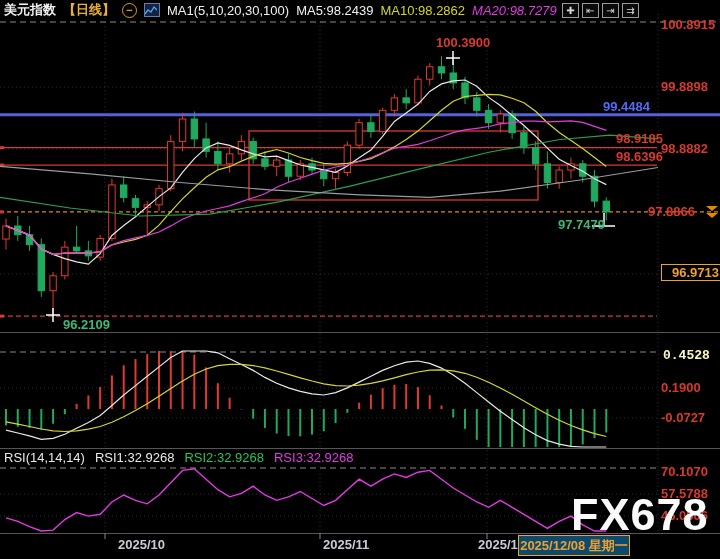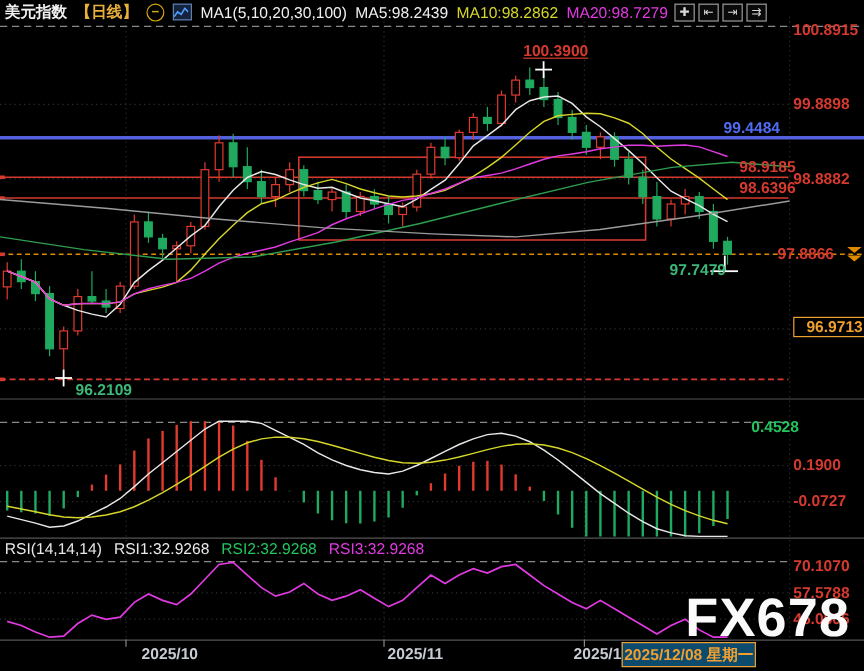--- a/index.html
+++ b/index.html
@@ -232,51 +232,51 @@
       <polyline points="6.0,517.8 17.8,521.3 29.5,526.6 41.3,531.0 53.1,530.1 64.8,519.6 76.6,512.6 88.4,516.1 100.2,514.3 111.9,502.0 123.7,495.0 135.5,500.3 147.2,503.8 159.0,495.0 170.8,482.7 182.5,470.4 194.3,468.7 206.1,479.2 217.9,489.7 229.6,496.8 241.4,493.3 253.2,486.2 264.9,495.0 276.7,500.3 288.5,496.8 300.3,491.5 312.0,498.5 323.8,505.5 335.6,500.3 347.3,489.7 359.1,479.2 370.9,486.2 382.6,479.2 394.4,473.9 406.2,477.5 417.9,472.2 429.7,470.4 441.5,479.2 453.3,488.0 465.0,495.0 476.8,502.0 488.6,507.3 500.3,500.3 512.1,507.3 523.9,514.3 535.6,521.3 547.4,528.4 559.2,521.3 571.0,516.1 582.7,524.9 594.5,531.0 606.3,531.0" fill="none" stroke="#e23ae2" stroke-width="1.4"></polyline>
       <line x1="105" y1="533" x2="105" y2="539" stroke="#888"></line>
       <line x1="320" y1="533" x2="320" y2="539" stroke="#888"></line>
       <line x1="487" y1="533" x2="487" y2="539" stroke="#888"></line>
     </svg>
   <div id="overlay">
       <div class="lbl" style="left: 661px; top: 17px; color: rgb(214, 58, 47);">100.8915</div>
       <div class="lbl" style="left: 661px; top: 79px; color: rgb(214, 58, 47);">99.8898</div>
       <div class="lbl" style="left: 661px; top: 141px; color: rgb(214, 58, 47);">98.8882</div>
       <div class="lbl boxedlbl" style="left: 661px; top: 264px; color: rgb(240, 160, 48);">96.9713</div>
-      <div class="lbl" style="left: 626px; top: 348px; color: #22c55e;">0.4528</div>
+      <div class="lbl" style="left: 663px; top: 348px; color: #fef9c3; font-family: Liberation Mono, monospace;">0.4528</div>
       <div class="lbl" style="left: 661px; top: 380px; color: rgb(214, 58, 47);">0.1900</div>
       <div class="lbl" style="left: 661px; top: 410px; color: rgb(214, 58, 47);">-0.0727</div>
       <div class="lbl" style="left: 661px; top: 464px; color: rgb(214, 58, 47);">70.1070</div>
       <div class="lbl" style="left: 661px; top: 486px; color: rgb(214, 58, 47);">57.5788</div>
       <div class="lbl" style="left: 661px; top: 508px; color: rgb(214, 58, 47);">45.0506</div>
       <div class="lbl" style="left: 603px; top: 99px; color: rgb(79, 109, 245);">99.4484</div>
       <div class="lbl" style="left: 616px; top: 131px; color: rgb(214, 58, 47);">98.9185</div>
       <div class="lbl" style="left: 616px; top: 149px; color: rgb(214, 58, 47);">98.6396</div>
       <div class="lbl" style="left: 648px; top: 204px; color: rgb(214, 58, 47);">97.8866</div>
-      <div class="lbl" style="left: 436px; top: 35px; color: rgb(214, 58, 47); text-decoration: underline;">100.3900</div>
+      <div class="lbl" style="left: 436px; top: 35px; color: rgb(214, 58, 47);">100.3900</div>
       <div class="lbl" style="left: 63px; top: 317px; color: rgb(60, 184, 120);">96.2109</div>
       <div class="lbl" style="left: 558px; top: 217px; color: rgb(60, 184, 120);">97.7479</div>
       <div class="lbl" style="left: 118px; top: 537px; color: rgb(200, 204, 212);">2025/10</div>
       <div class="lbl" style="left: 323px; top: 537px; color: rgb(200, 204, 212);">2025/11</div>
       <div class="lbl" style="left: 478px; top: 537px; color: rgb(200, 204, 212);">2025/1</div>
     </div>
 
   <div class="titlebar">
     <span class="sym">美元指数</span>
     <span class="period">【日线】</span>
     <span class="collapse">−</span>
     <span class="chicon">
       <svg width="12" height="10" viewBox="0 0 12 10">
           <polyline points="0,8 3,4 6,6 9,1 12,4" fill="none" stroke="#4d9fff" stroke-width="1.4"></polyline>
         </svg>
     </span>
     <span style="color:#f0f0f0;">MA1(5,10,20,30,100)</span>
     <span style="color:#f0f0f0;">MA5:98.2439</span>
     <span style="color:#d6d62a;">MA10:98.2862</span>
-    <span style="color:#e23ae2;">MA20:98.7279</span>
+    <span style="color:#e23ae2;font-style:italic;">MA20:98.7279</span>
   </div>
 
   <div class="toolbar">
       <span class="tbico">✚</span>
       <span class="tbico">⇤</span>
       <span class="tbico">⇥</span>
       <span class="tbico">⇉</span>
     </div>
 
 

